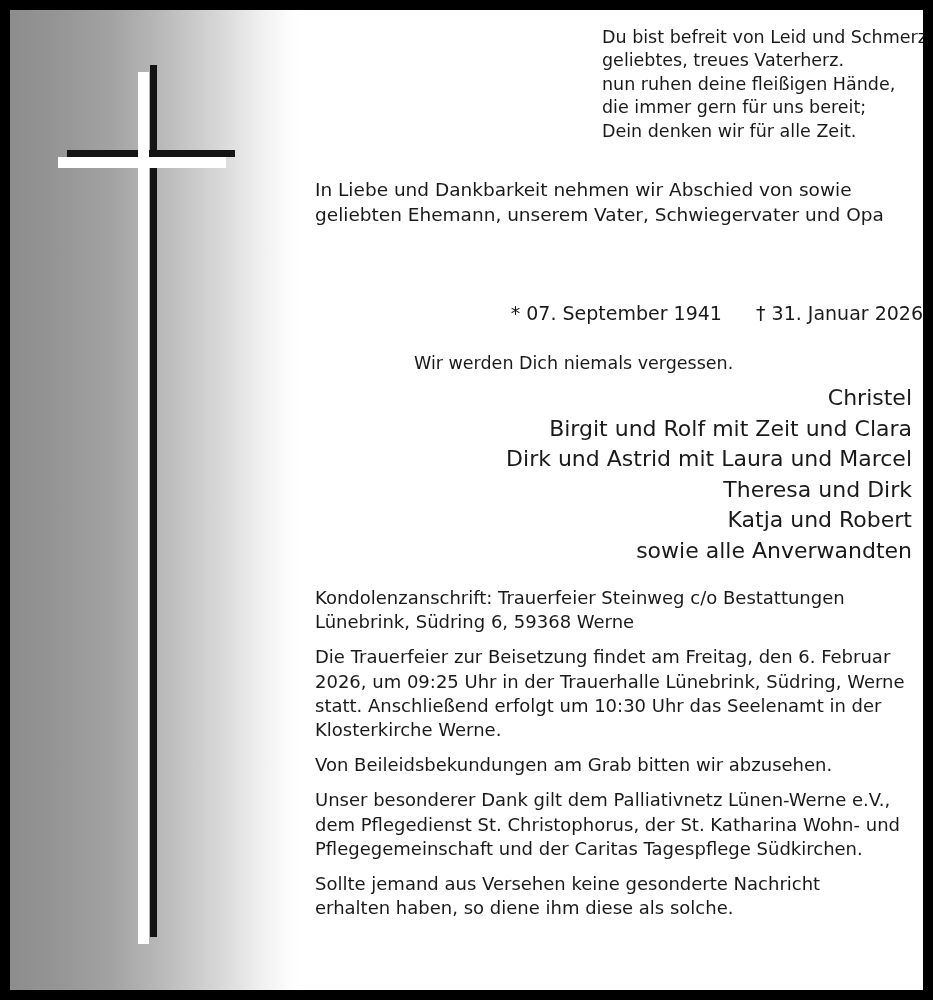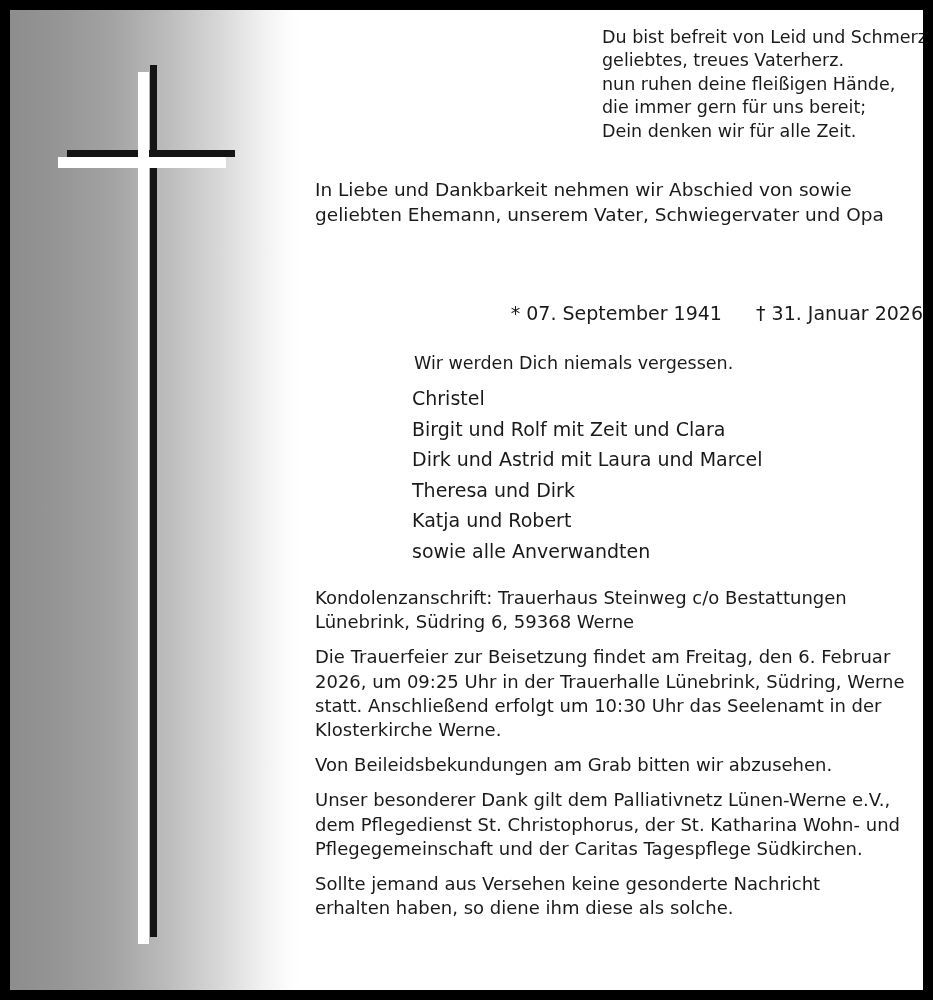--- a/index.html
+++ b/index.html
@@ -155,22 +155,23 @@
     font-size: 17.5px;
     line-height: 24px;
     white-space: nowrap;
   }
 
   .family {
     position: absolute;
     left: 110px;
     top: 373px;
     width: 500px;
-    font-size: 19px;
+    font-size: 22px;
     line-height: 30.6px;
+    text-align: right;
   }
   .family .line { display: block; white-space: nowrap; }
 
   .blocks {
     position: absolute;
     left: 13px;
     top: 576px;
     width: 602px;
     font-size: 18px;
     line-height: 24.2px;
@@ -227,21 +228,21 @@
         <span class="line">Birgit und Rolf mit Zeit und Clara</span>
         <span class="line">Dirk und Astrid mit Laura und Marcel</span>
         <span class="line">Theresa und Dirk</span>
         <span class="line">Katja und Robert</span>
         <span class="line">sowie alle Anverwandten</span>
       </div>
 
       <div class="blocks">
 
         <p>
-          <span class="line">Kondolenzanschrift: Trauerhaus Steinweg c/o Bestattungen</span>
+          <span class="line">Kondolenzanschrift: Trauerfeier Steinweg c/o Bestattungen</span>
           <span class="line">Lünebrink, Südring 6, 59368 Werne</span>
         </p>
 
         <p>
           <span class="line">Die Trauerfeier zur Beisetzung findet am Freitag, den 6. Februar</span>
           <span class="line">2026, um 09:25 Uhr in der Trauerhalle Lünebrink, Südring, Werne</span>
           <span class="line">statt. Anschließend erfolgt um 10:30 Uhr das Seelenamt in der</span>
           <span class="line">Klosterkirche Werne.</span>
         </p>
 

